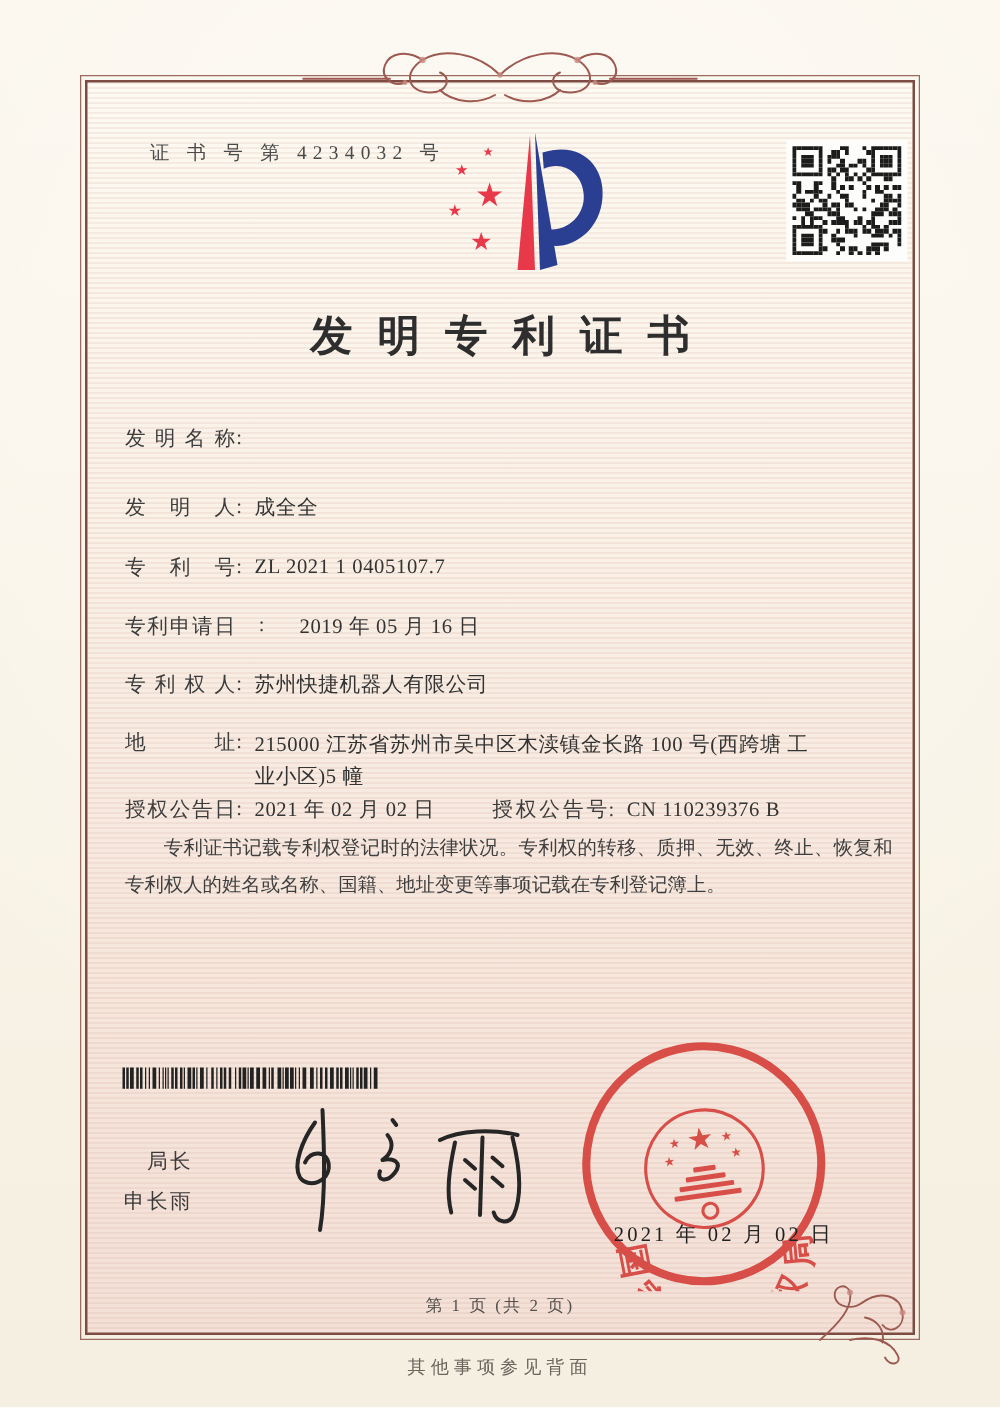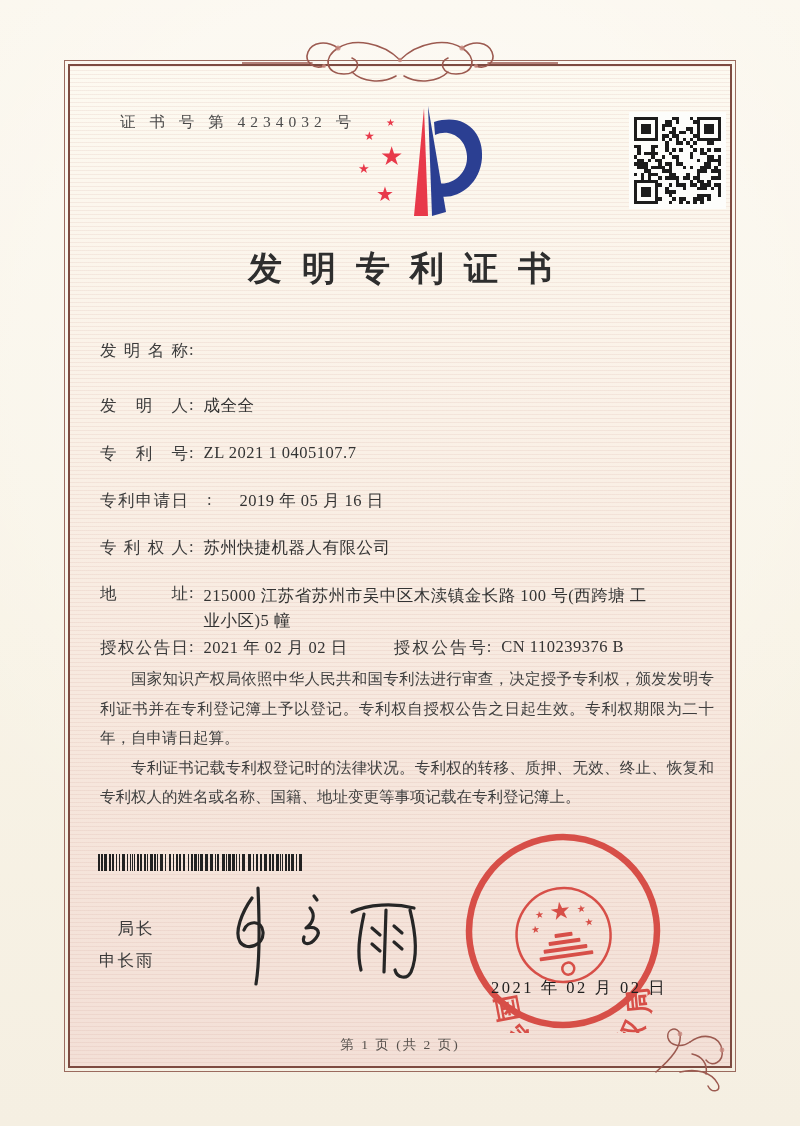--- a/index.html
+++ b/index.html
@@ -46,21 +46,21 @@
   .fields{position:absolute;left:30px;top:274px;width:616px;font-size:16.5px;}
   .row{position:absolute;left:0;display:flex;align-items:flex-start;}
   .lbl{
     display:inline-block;width:88px;
     text-align:justify;text-align-last:justify;
     flex:0 0 88px;color:#3c3c3c;
   }
   .colon{flex:0 0 auto;margin:0 10px 0 1px;}
   .val{letter-spacing:.5px;color:#333;}
   .val.wrap{width:445px;line-height:25px;}
-  .pair2{margin-left:46px;display:flex;}
+  .pair2{margin-left:46px;display:flex;align-items:center;}
   .pair2 .lbl{width:92px;flex-basis:92px;}
   
   .paras{position:absolute;left:30px;top:598px;width:614px;font-size:15.5px;line-height:29.5px;color:#3f3f3f;text-align:justify;}
   .paras p{margin:0;text-indent:2em;}
   
   .barcode{position:absolute;left:28px;top:788px;height:17px;display:flex;align-items:stretch;}
   .barcode b{display:block;background:#222;}
   .barcode s{display:block;}
   .officer{position:absolute;left:29px;top:852px;font-size:16.5px;color:#3a3a3a;font-family:"Liberation Sans","DejaVu Sans",sans-serif;text-align:right;}
   .officer div{margin-bottom:10px;letter-spacing:2px;}
@@ -792,21 +792,20 @@
           <span class="val">2021 年 02 月 02 日</span>
           <span class="pair2">
             <span class="lbl">授权公告号</span>
               <span class="colon">:</span>
             <span class="val">CN 110239376 B</span>
           </span>
         </div>
       </div>
 
       <div class="paras">
-        <p>国家知识产权局依照中华人民共和国专利法进行审查，决定授予专利权，颁发发明专利证书并在专利登记簿上予以登记。专利权自授权公告之日起生效。专利权期限为二十年，自申请日起算。</p>
         <p>专利证书记载专利权登记时的法律状况。专利权的转移、质押、无效、终止、恢复和专利权人的姓名或名称、国籍、地址变更等事项记载在专利登记簿上。</p>
       </div>
 
       <div class="barcode" id="barcode">
           <b style="width:2px"></b>
           <s style="width:1px"></s>
           <b style="width:2px"></b>
           <s style="width:1px"></s>
           <b style="width:3px"></b>
           <s style="width:2px"></s>
@@ -966,13 +965,14 @@
             <circle cx="0" cy="38" r="6" fill="none" stroke="#d5433c" stroke-width="2.5"></circle>
           </g>
         </g>
       </svg>
       <div class="seal-date">2021 年 02 月 02 日</div>
 
       <div class="page-num">第 1 页 (共 2 页)</div>
     </div>
   </div>
 
+  <div class="back-note">其他事项参见背面</div>
 </div>
 
 </body></html>

